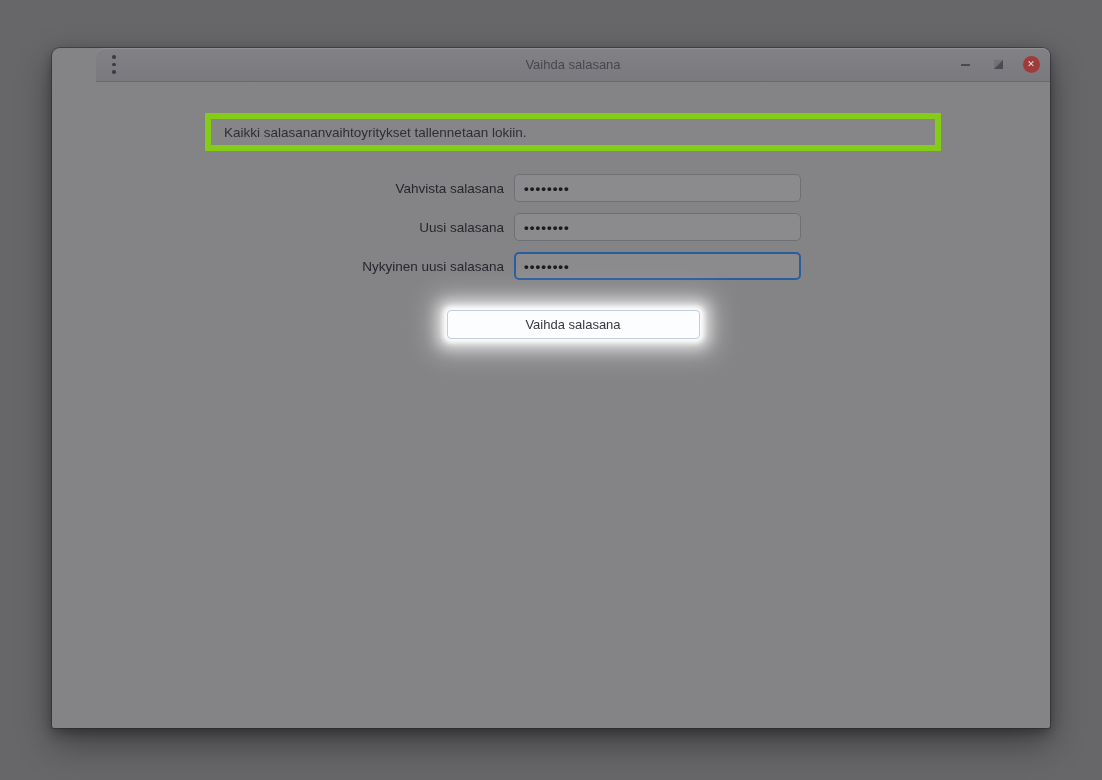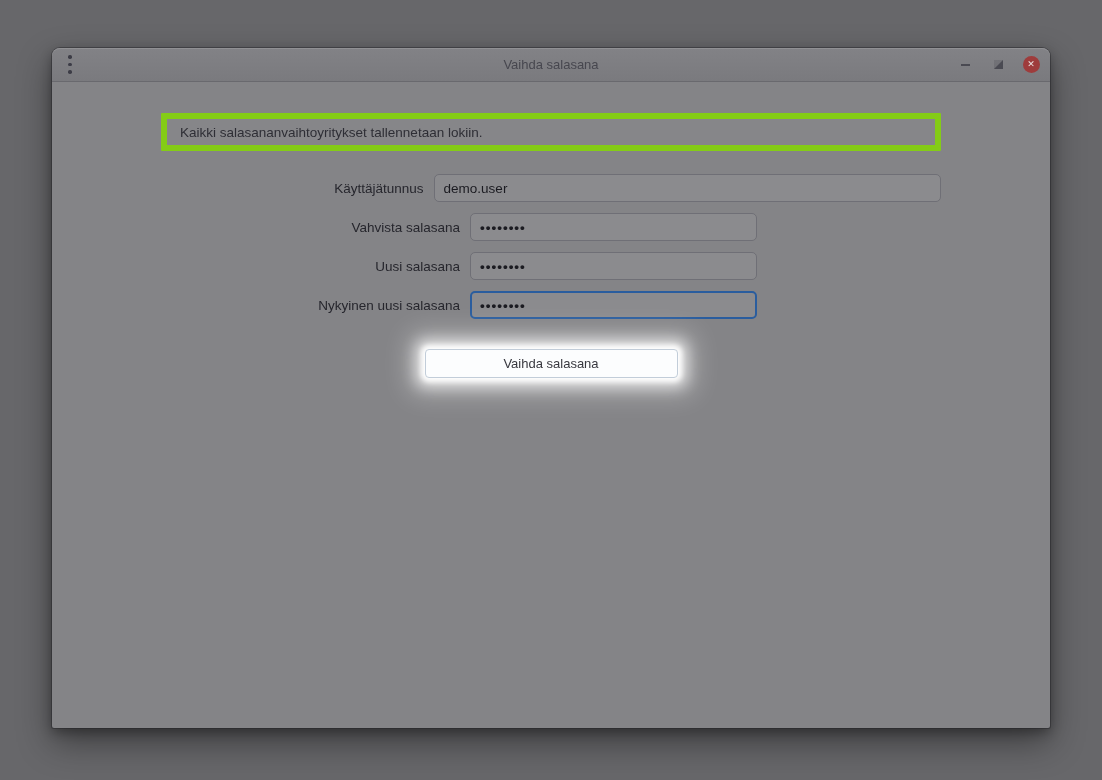--- a/index.html
+++ b/index.html
@@ -15,20 +15,21 @@
     position: absolute;
     left: 52px; top: 48px;
     width: 998px; height: 680px;
     background: #848487;
     border-radius: 8px 8px 2px 2px;
     box-shadow: 0 0 0 1px rgba(35,35,40,0.45),
                 0 14px 34px rgba(0,0,0,0.42),
                 0 4px 12px rgba(0,0,0,0.3);
     display: flex;
     flex-direction: column;
+    padding-left: 44px;
   }
 
   
   .titlebar {
     height: 34px;
     flex: 0 0 34px;
     background: linear-gradient(to bottom, #828286, #7a7a7e);
     border-bottom: 1px solid #69696e;
     border-radius: 8px 8px 0 0;
     box-shadow: inset 0 1px 0 rgba(255,255,255,0.12);
@@ -184,24 +185,20 @@
     </div>
 
     <div class="content">
 
       <div class="banner">
         <span>Kaikki salasananvaihtoyritykset tallennetaan lokiin.</span>
       </div>
 
       <div class="form">
 
-        <div class="row">
-          <label>Käyttäjätunnus</label>
-          <input class="input-wide" type="text" value="demo.user" style="">
-        </div>
 
         <div class="row">
           <label>Vahvista salasana</label>
           <input class="input-narrow pw" type="text" value="••••••••" style="">
         </div>
 
         <div class="row">
           <label>Uusi salasana</label>
           <input class="input-narrow pw" type="text" value="••••••••" style="">
         </div>

